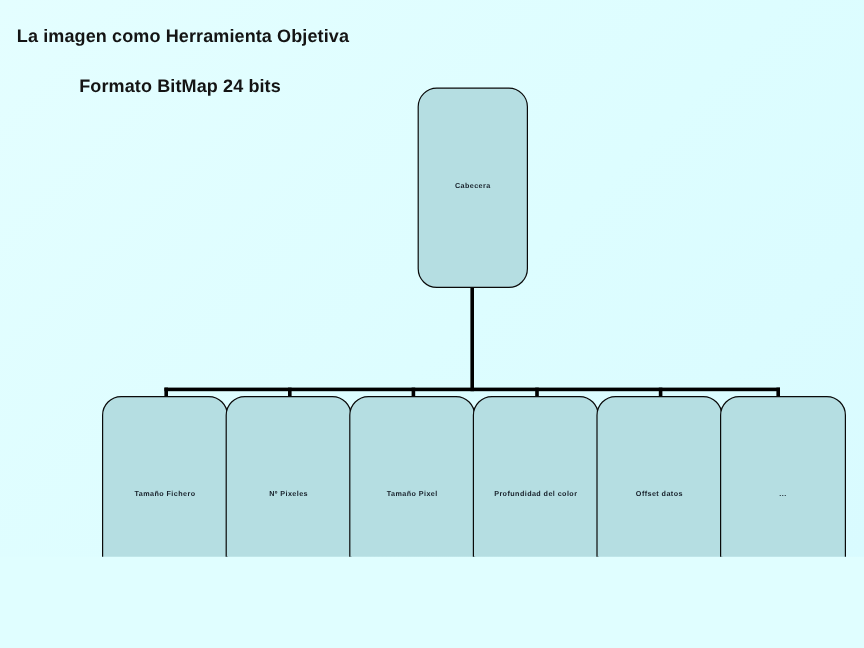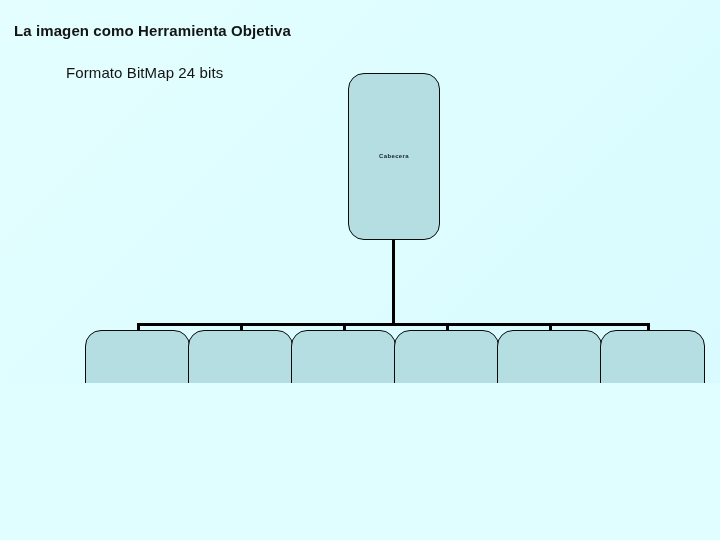--- a/index.html
+++ b/index.html
@@ -10,42 +10,42 @@
   body {
     width: 720px;
     height: 540px;
     background: #e0feff;
     font-family: "Liberation Sans", sans-serif;
     overflow: hidden;
   }
   #slide {
     position: relative;
     width: 720px;
-    height: 383px;
+    height: 464px;
     background: linear-gradient(135deg, #e4feff 0%, #ddfdff 55%, #d9fbff 100%);
     overflow: hidden;
   }
 
   
   .slide-title {
     position: absolute;
     left: 14px;
     top: 22px;
     font-size: 15px;
     font-weight: bold;
     color: #141414;
     letter-spacing: 0.1px;
     white-space: nowrap;
   }
   .slide-subtitle {
     position: absolute;
     left: 66px;
     top: 64px;
     font-size: 15px;
-    font-weight: normal;
+    font-weight: bold;
     color: #141414;
     letter-spacing: 0.1px;
     white-space: nowrap;
   }
 
   
   .node {
     position: absolute;
     box-sizing: border-box;
     background: #b5dee2;

